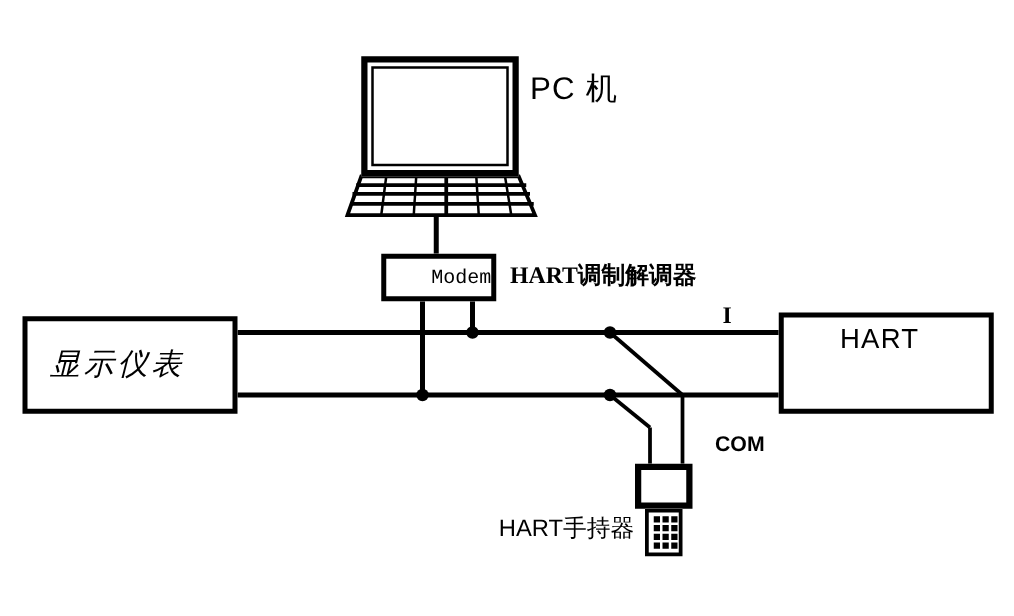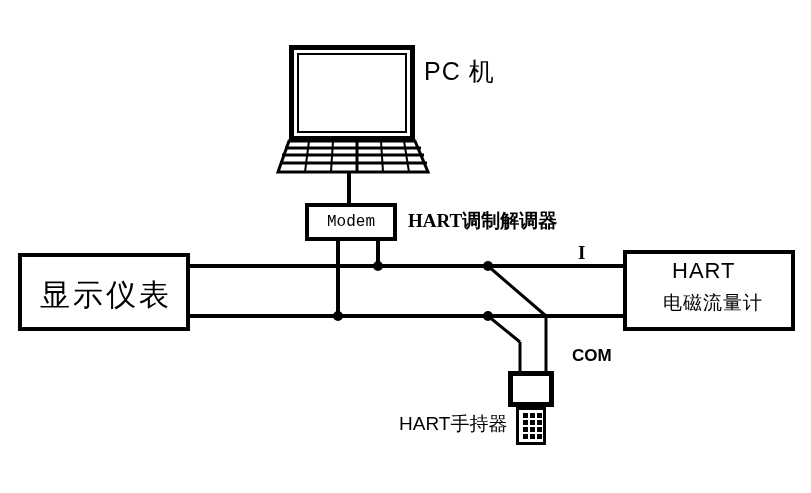--- a/index.html
+++ b/index.html
@@ -62,21 +62,21 @@
     position: absolute;
     left: 305px;
     top: 203px;
     width: 92px;
     height: 38px;
     border: 4px solid #000000;
     background: #ffffff;
     box-sizing: border-box;
     display: flex;
     align-items: center;
-    justify-content: center;
+    justify-content: flex-end;
     font-family: "Liberation Mono", monospace;
     font-size: 16px;
     color: #000000;
   }
   #modem-label {
     left: 408px;
     top: 211px;
     font-family: "Liberation Serif", serif;
     font-size: 19px;
     font-weight: bold;
@@ -88,22 +88,23 @@
     width: 172px;
     height: 78px;
     border: 4px solid #000000;
     background: #ffffff;
     box-sizing: border-box;
   }
   #meter-label {
     left: 40px;
     top: 280px;
     font-family: "Liberation Serif", serif;
-    font-size: 30px;
+    font-size: 24px;
     letter-spacing: 3px;
+    font-style: italic;
   }
   #hart-box {
     position: absolute;
     left: 623px;
     top: 250px;
     width: 172px;
     height: 81px;
     border: 4px solid #000000;
     background: #ffffff;
     box-sizing: border-box;
@@ -249,21 +250,20 @@
   <div id="modem-text">
     <span>Modem</span>
   </div>
   <div class="lbl" id="modem-label">HART调制解调器</div>
 
   <div id="meter-box"></div>
   <div class="lbl" id="meter-label">显示仪表</div>
 
   <div id="hart-box"></div>
   <div class="lbl" id="hart-title">HART</div>
-  <div class="lbl" id="hart-sub">电磁流量计</div>
 
   <div class="lbl" id="i-label">I</div>
   <div class="lbl" id="com-label">COM</div>
 
   <div id="handheld">
     <div id="handheld-screen-frame"></div>
     <div id="handheld-body">
       <div id="handheld-keypad">
         <span class="key-dot"></span>
         <span class="key-dot"></span>

